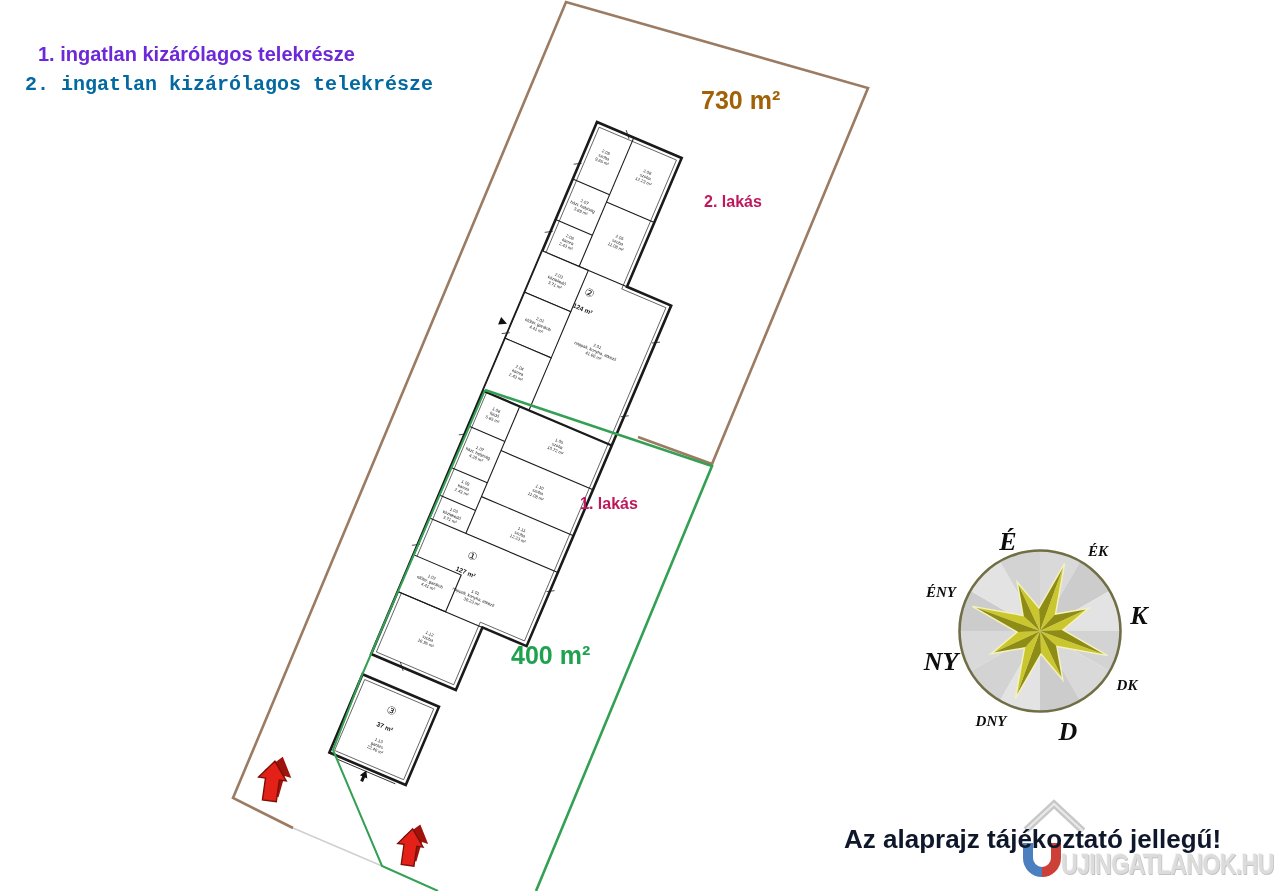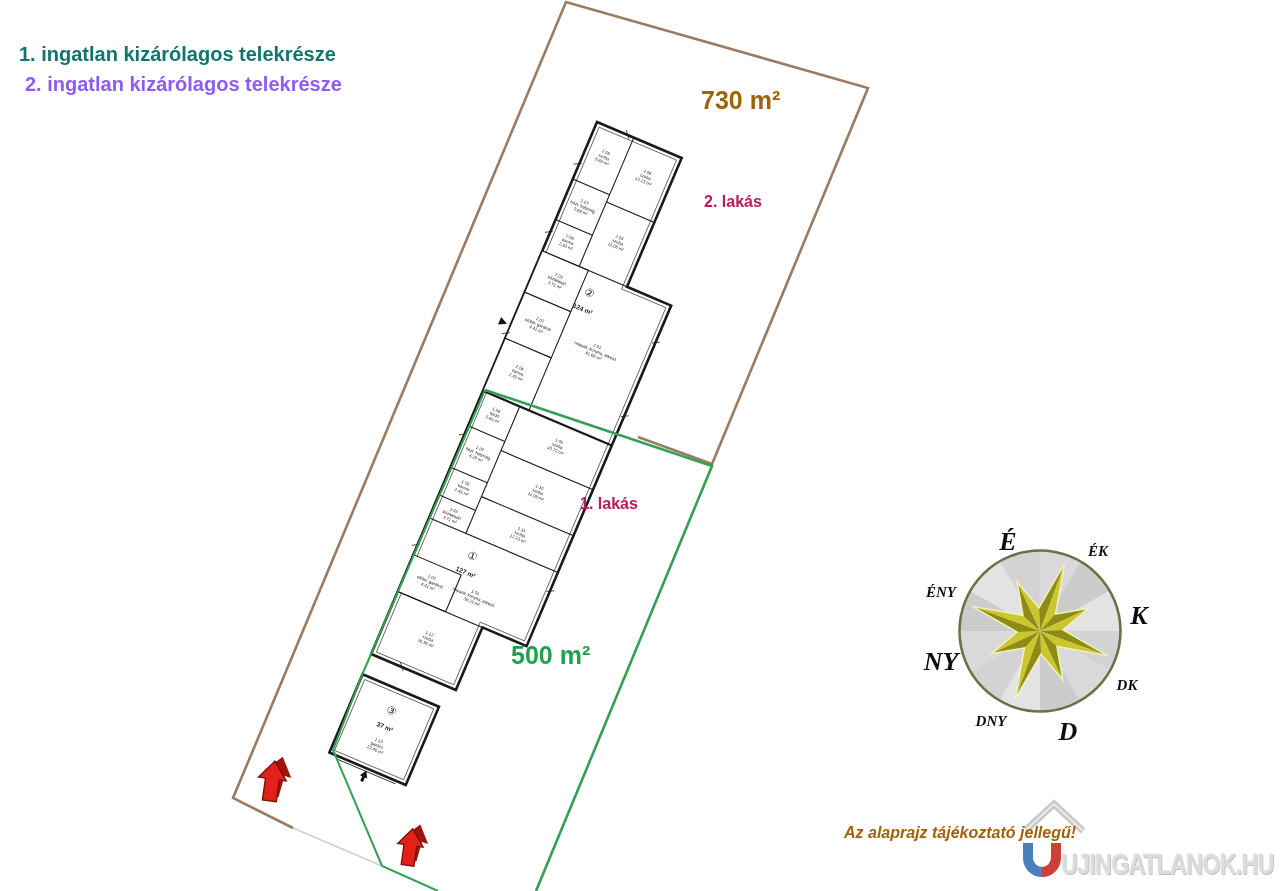--- a/index.html
+++ b/index.html
@@ -2,21 +2,21 @@
 <html><head>
 <meta charset="utf-8">
 <style>
   html,body{margin:0;padding:0;background:#ffffff;}
   #canvas{position:relative;width:1280px;height:891px;background:#ffffff;overflow:hidden;
           font-family:"Liberation Sans",sans-serif;}
   .abs{position:absolute;white-space:nowrap;}
   .legend-line{font-weight:bold;font-size:20px;letter-spacing:0;}
   .area-label{font-weight:bold;font-size:25px;}
   .unit-label{font-weight:bold;font-size:16px;color:#be185d;}
-  .disclaimer{font-weight:bold;font-size:16px;color:#a16207;font-style:italic;}
+  .disclaimer{font-weight:bold;font-size:26px;color:#0f172a;}
   .watermark{font-weight:bold;font-size:30px;color:#dcdcdc;letter-spacing:-1px;
              transform:scaleX(0.78);transform-origin:left top;
              text-shadow:1px 1px 0 #c2c2c2,-1px -1px 0 #f2f2f2;}
   svg{position:absolute;left:0;top:0;}
   .wall-x{fill:#ffffff;stroke:#1a1a1a;stroke-width:2.6;}
   .wall-i{fill:none;stroke:#1a1a1a;stroke-width:1.1;}
   .wall-r{fill:#ffffff;stroke:#1a1a1a;stroke-width:1.1;}
   .wall-h{fill:none;stroke:#1a1a1a;stroke-width:2.2;}
   .tick{stroke:#1a1a1a;stroke-width:0.7;}
   .t-tiny{font-family:"Liberation Sans",sans-serif;font-size:4.3px;fill:#222;text-anchor:middle;}
@@ -217,25 +217,25 @@
   </g>
 
   <g>
     <polyline points="1026,830 1054,804 1083,831" fill="none" stroke="#c8c8c8" stroke-width="7"></polyline>
     <polyline points="1026,830 1054,804 1083,831" fill="none" stroke="#e9e9e9" stroke-width="2.2"></polyline>
     <path d="M1028,843 L1028,858 A14,14 0 0 0 1042,872" fill="none" stroke="#4a7fc0" stroke-width="10"></path>
     <path d="M1056,843 L1056,858 A14,14 0 0 1 1042,872" fill="none" stroke="#cc4038" stroke-width="10"></path>
   </g>
 </svg>
 
-<div class="abs legend-line" style="left:19px;top:43px;color:#0f766e;">1. ingatlan kizárólagos telekrésze</div>
-<div class="abs legend-line" style="left:25px;top:73px;color:#8b5cf6;">2. ingatlan kizárólagos telekrésze</div>
+<div class="abs legend-line" style="left:38px;top:43px;color:#6d28d9;">1. ingatlan kizárólagos telekrésze</div>
+<div class="abs legend-line" style="left:25px;top:73px;color:#0369a1;font-family:Liberation Mono, monospace;">2. ingatlan kizárólagos telekrésze</div>
 
 <div class="abs area-label" style="left:701px;top:86px;color:#a16207;">730 m²</div>
 <div class="abs unit-label" style="left:704px;top:193px;">2. lakás</div>
 
 <div class="abs unit-label" style="left:580px;top:495px;text-align:right;">1. lakás</div>
-<div class="abs area-label" style="left:511px;top:641px;color:#1ea24e;">500 m²</div>
+<div class="abs area-label" style="left:511px;top:641px;color:#1ea24e;">400 m²</div>
 
 <div class="abs disclaimer" style="left:844px;top:824px;">Az alaprajz tájékoztató jellegű!</div>
 <div class="abs watermark" style="left:1061px;top:847px;">UJINGATLANOK.HU</div>
 
 </div>
 
 </body></html>

